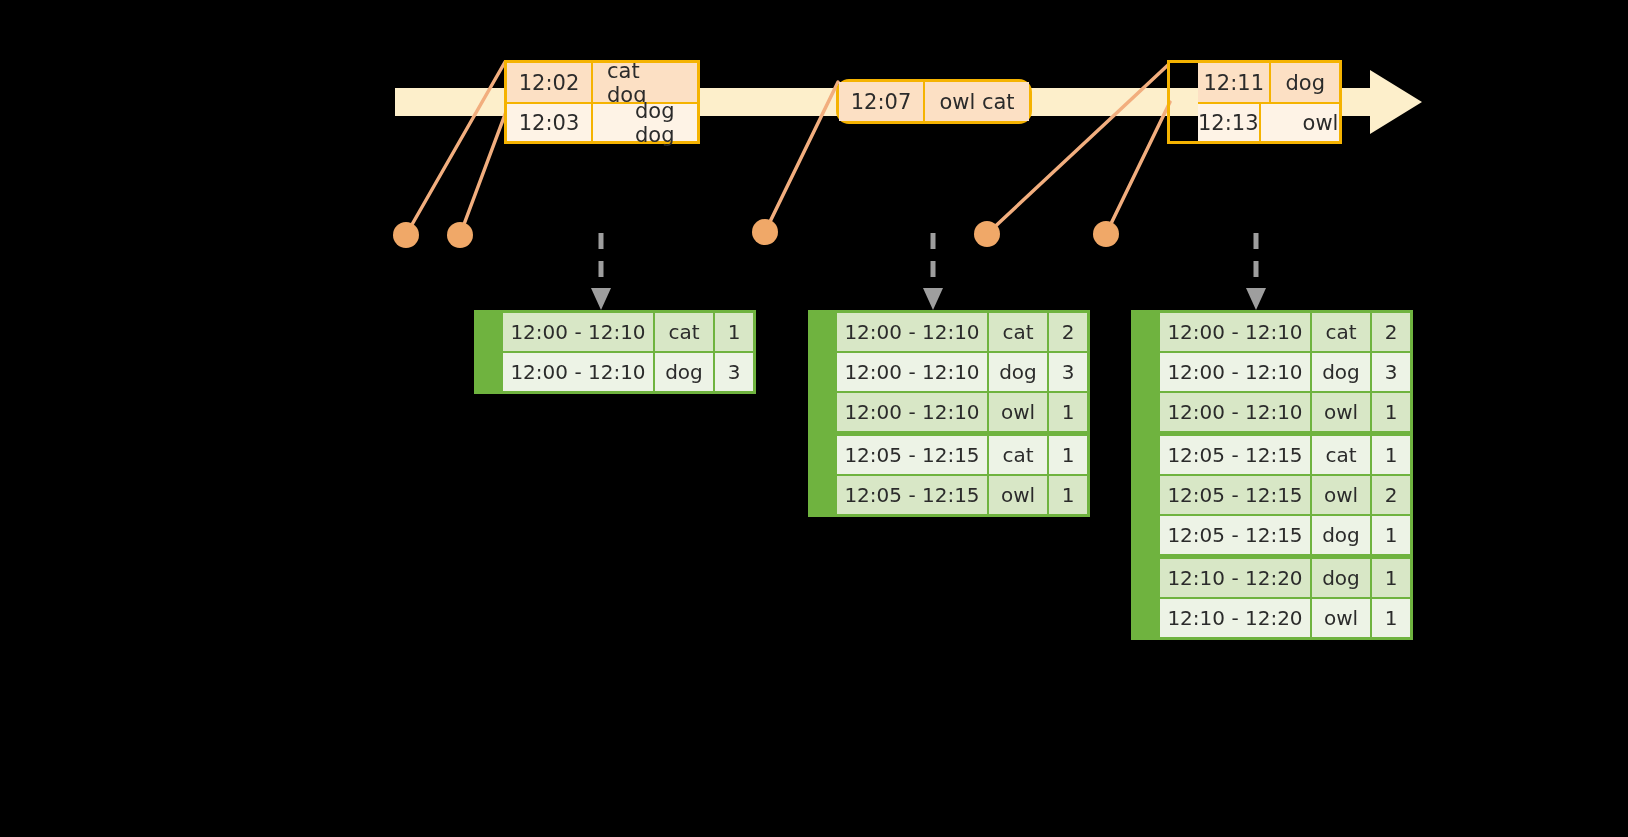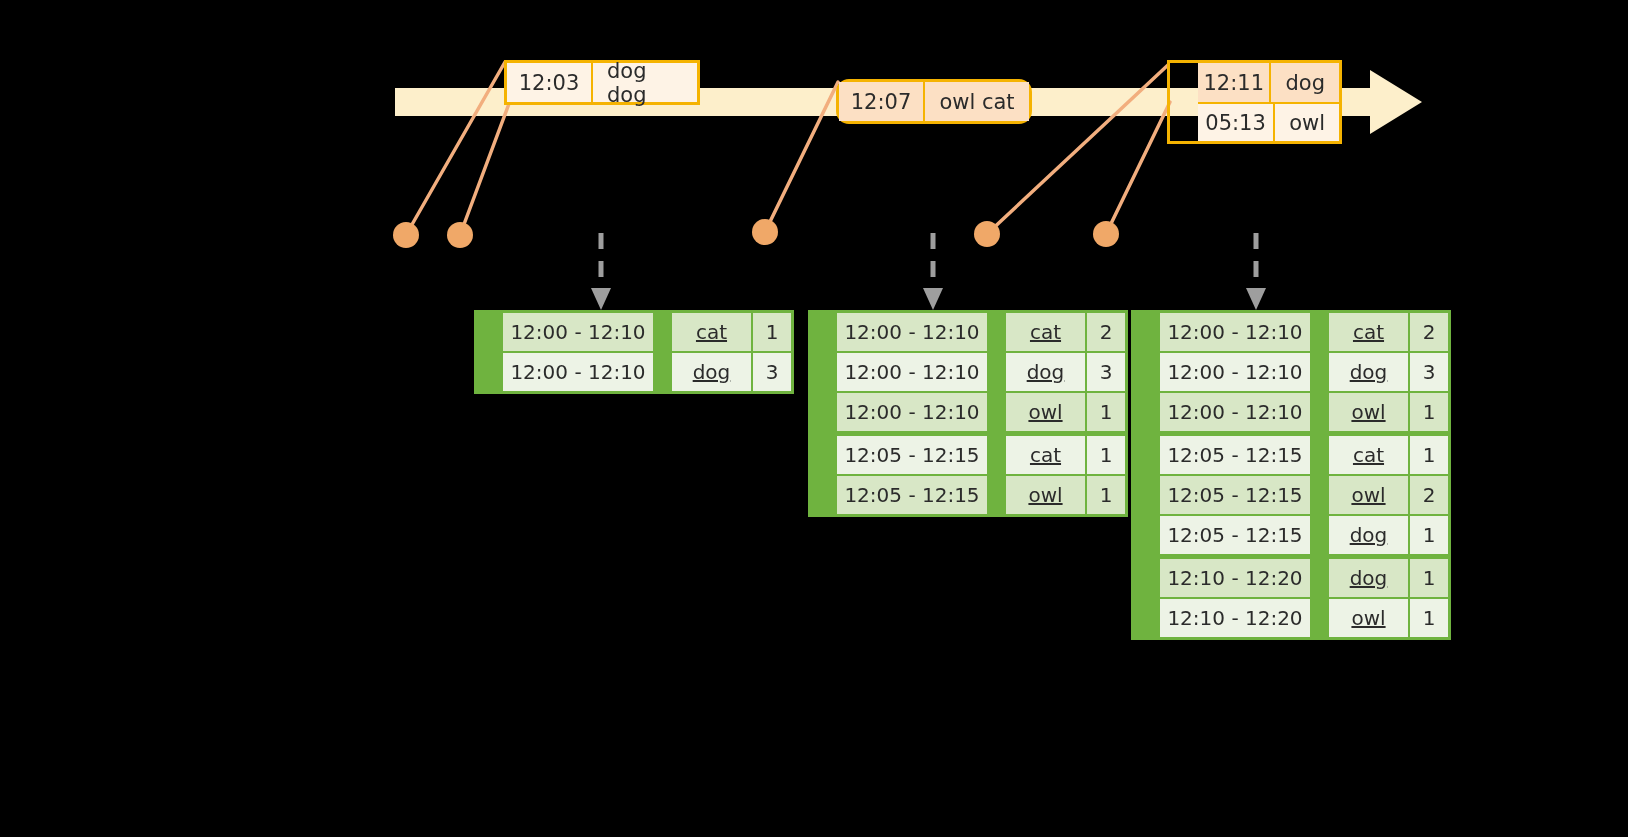--- a/index.html
+++ b/index.html
@@ -7,38 +7,38 @@
        font-family:"DejaVu Sans","Liberation Sans",sans-serif;}
   #stage{position:absolute;left:0;top:0;width:1628px;height:837px;}
   svg.layer{position:absolute;left:0;top:0;width:1628px;height:837px;pointer-events:none;}
 
   
   .evt{position:absolute;border:3px solid #F5B301;box-sizing:border-box;
        display:flex;flex-direction:column;z-index:5;}
   .evt-row{display:flex;height:39px;box-sizing:border-box;}
   .evt-row + .evt-row{border-top:2px solid #F5B301;}
   .evt-row.shade{background:#FCE0C4;}
-  .evt-row.plain{background:#FEF3E6;}
+  .evt-row.plain{background:#FEF3E6;gap:28px;}
   .evt-time{width:86px;display:flex;align-items:center;justify-content:center;
             font-size:21px;color:#2b2b2b;border-right:2px solid #F5B301;box-sizing:border-box;}
   .evt-val{flex:1;display:flex;align-items:center;justify-content:center;
            font-size:21px;color:#2b2b2b;box-sizing:border-box;padding:0 14px;}
 
   
   .rtable{position:absolute;border:3px solid #6FB33F;box-sizing:border-box;z-index:5;
           background:#6FB33F;}
   .rrow{display:flex;height:38px;box-sizing:border-box;padding-left:26px;}
   .rrow + .rrow{margin-top:2px;}
   .rrow.groupbreak{margin-top:5px;}
   .rrow.shade .rc{background:#D8E7C6;}
   .rrow.plain .rc{background:#EDF3E6;}
   .rc{display:flex;align-items:center;justify-content:center;
       font-size:20px;color:#2b2b2b;box-sizing:border-box;}
   .rc-win{width:150px;}
-  .rc-key{width:79px;margin-left:19px;text-decoration:underline;}
+  .rc-key{width:58px;margin-left:2px;}
   .rc-cnt{width:38px;margin-left:2px;}
 </style>
 </head>
 <body>
 
 <div id="stage">
 
   <svg class="layer" viewBox="0 0 1628 837">
     <g id="timeline-bar-group">
         <polygon points="395,88 1370,88 1370,70 1422,102 1370,134 1370,116 395,116" fill="#FDEFCB"></polygon>
@@ -62,38 +62,42 @@
         <polygon points="591,288 611,288 601,310" fill="#9E9E9E"></polygon>
         <line x1="933" y1="233" x2="933" y2="288" stroke="#9E9E9E" stroke-width="5" stroke-dasharray="16 12"></line>
         <polygon points="923,288 943,288 933,310" fill="#9E9E9E"></polygon>
         <line x1="1256" y1="233" x2="1256" y2="288" stroke="#9E9E9E" stroke-width="5" stroke-dasharray="16 12"></line>
         <polygon points="1246,288 1266,288 1256,310" fill="#9E9E9E"></polygon>
       </g>
   </svg>
 
   <div id="events-host">
       <div class="evt" style="left: 504px; top: 60px; width: 196px;">
+        <div class="evt-row shade">
+          <div class="evt-time">12:02</div>
+          <div class="evt-val">cat dog</div>
+        </div>
         <div class="evt-row plain">
           <div class="evt-time">12:03</div>
           <div class="evt-val">dog dog</div>
         </div>
       </div>
       <div class="evt" style="left: 836px; top: 79px; width: 196px; border-radius: 13px;">
         <div class="evt-row shade">
           <div class="evt-time">12:07</div>
           <div class="evt-val">owl cat</div>
         </div>
       </div>
       <div class="evt" style="left: 1167px; top: 60px; width: 175px; padding-left: 28px;">
         <div class="evt-row shade">
           <div class="evt-time">12:11</div>
           <div class="evt-val">dog</div>
         </div>
         <div class="evt-row plain">
-          <div class="evt-time">05:13</div>
+          <div class="evt-time">12:13</div>
           <div class="evt-val">owl</div>
         </div>
       </div>
     </div>
 
   <div id="tables-host">
       <div class="rtable" style="left: 474px; top: 310px;">
         <div class="rrow shade">
           <div class="rc rc-win">12:00 - 12:10</div>
           <div class="rc rc-key">cat</div>

